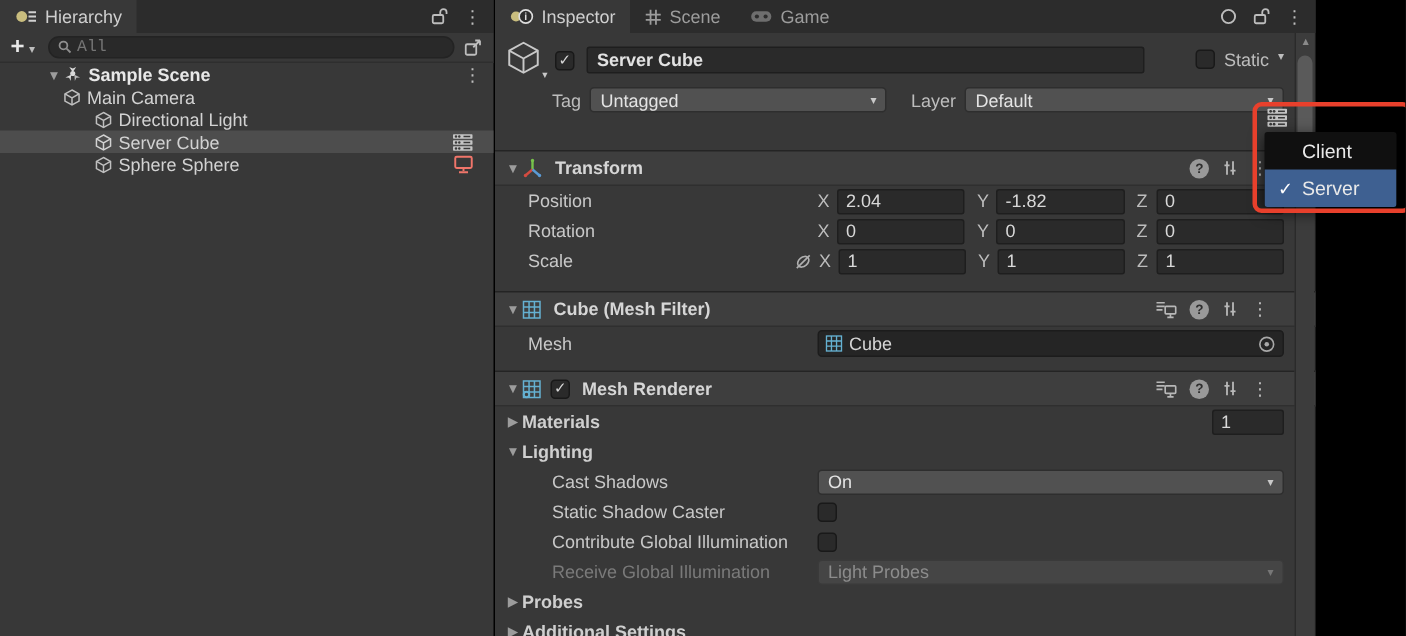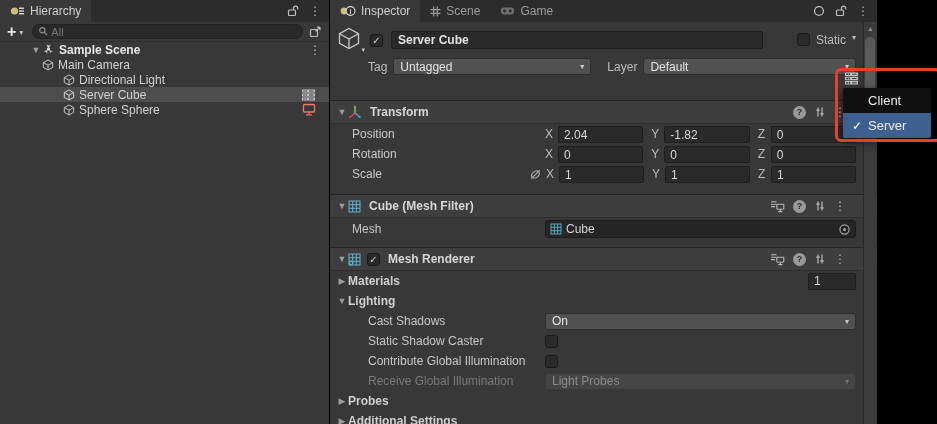--- a/index.html
+++ b/index.html
@@ -16,33 +16,33 @@
   .kebab { color:#BDBDBD; font-size:12px; line-height:1; }
   .fold { color:#9C9C9C; font-size:9px; width:12px; display:inline-block; text-align:center; flex:0 0 auto; }
   .checkbox { width:13px; height:13px; background:#2A2A2A; border:1px solid #191919; border-radius:3px;
     display:inline-flex; align-items:center; justify-content:center; color:#D8D8D8; font-size:10px; flex:0 0 auto; }
   .dropdown { background:#515151; border:1px solid #2E2E2E; border-radius:3px; height:17px;
     display:flex; align-items:center; padding:0 6px; color:#E4E4E4; }
   .dropdown .dd-arrow { margin-left:auto; font-size:8px; color:#C9C9C9; }
   .dropdown.disabled { background:#454545; border-color:#3A3A3A; color:#8C8C8C; }
   .dropdown.disabled .dd-arrow { color:#777; }
   .nfield { background:#2A2A2A; border:1px solid #1E1E1E; border-radius:2px; height:17px;
-    display:flex; align-items:flex-end; padding:0 5px; color:#D8D8D8; flex:1; }
+    display:flex; align-items:center; padding:0 5px; color:#D8D8D8; flex:1; }
   svg { display:block; flex:0 0 auto; }
 
   
   .hierarchy { position:absolute; left:0; top:0; width:329px; height:424px; background:#383838; }
   .h-toolbar { height:20px; background:#383838; display:flex; align-items:center; padding:0 7px;
     border-bottom:1px solid #2E2E2E; }
   .plus { color:#E8E8E8; font-size:16px; font-weight:bold; line-height:1; }
   .plus-caret { color:#BDBDBD; font-size:8px; margin:2px 0 0 3px; }
   .search { flex:1; margin:0 6px 0 9px; height:15px; background:#292929; border:1px solid #232323;
     border-radius:8px; display:flex; align-items:center; padding:0 5px; gap:2px; }
   .search input { flex:1; background:transparent; border:0; outline:0; color:#CFCFCF; font-size:11px;
-    font-family:Liberation Sans, sans-serif; min-width:0; }
+    font-family:Liberation Mono, monospace; min-width:0; }
   .search input::placeholder { color:#757575; }
   .tree { padding-top:0; }
   .trow { height:15px; display:flex; align-items:center; color:#D2D2D2; }
   .trow.selected { background:#4D4D4D; }
   .trow .tlabel { margin-left:4px; white-space:nowrap; }
   .trow .tright { margin-left:auto; margin-right:13px; display:flex; align-items:center; }
   .scene-bold { font-weight:bold; color:#E8E8E8; }
 
   
   .inspector { position:absolute; left:330px; top:0; width:547px; height:424px; background:#383838; }

